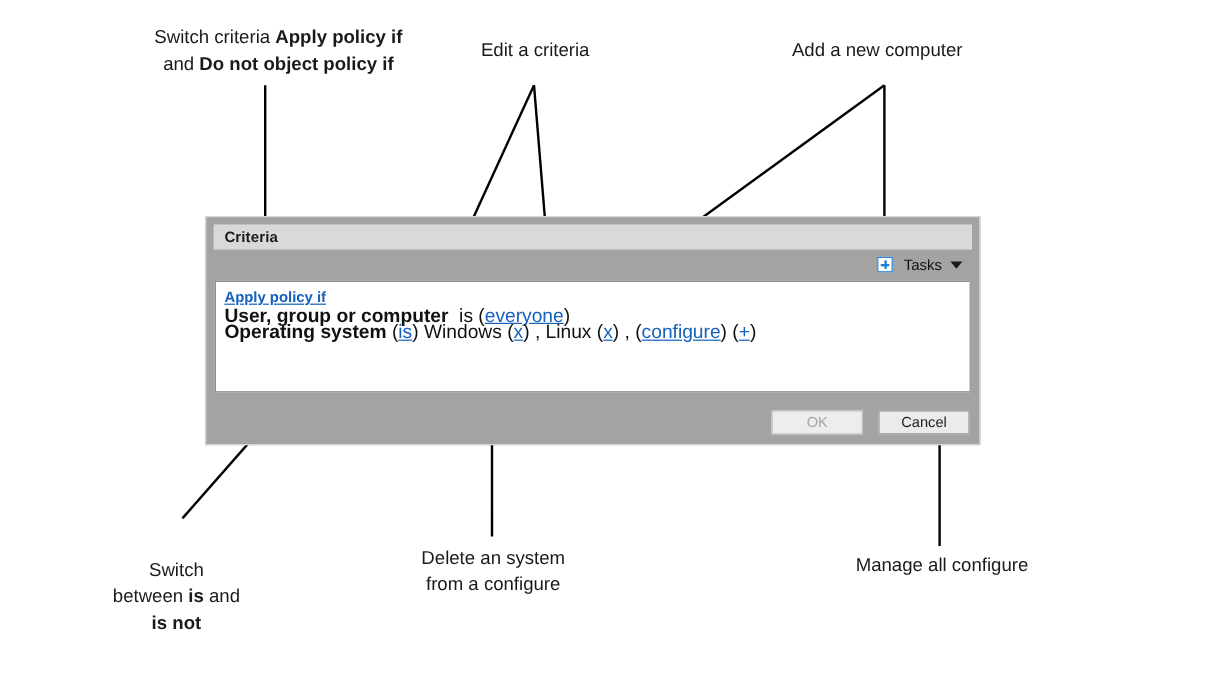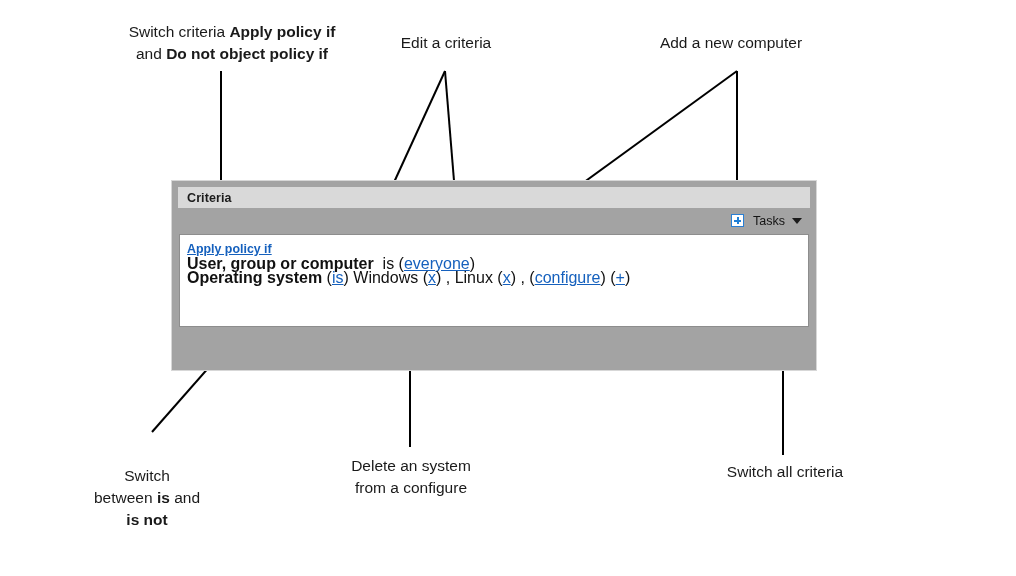--- a/index.html
+++ b/index.html
@@ -225,21 +225,21 @@
 <div class="annotation" id="ann-switch-apply"><span>Switch criteria </span><b>Apply policy if</b><br><span>and </span><b>Do not object policy if</b></div>
 
 <div class="annotation" id="ann-edit-criteria"><span>Edit a criteria</span></div>
 
 <div class="annotation" id="ann-add-criteria"><span>Add a new computer</span></div>
 
 <div class="annotation" id="ann-switch-is"><span>Switch</span><br><span>between </span><b>is</b><span> and</span><br><b>is not</b></div>
 
 <div class="annotation" id="ann-delete-object"><span>Delete an system</span><br><span>from a configure</span></div>
 
-<div class="annotation" id="ann-manage-all"><span>Switch all criteria</span></div>
+<div class="annotation" id="ann-manage-all"><span>Manage all configure</span></div>
 
 <div id="criteria-dialog">
 
   <div class="dialog-titlebar">
     <span class="dialog-title">Criteria</span>
   </div>
 
   <div class="dialog-toolbar">
     <div class="plus-button"></div>
     <div class="tasks-menu">
@@ -257,14 +257,18 @@
     <div class="criteria-line">
       <span class="lbl">User, group or computer</span><span class="plain">&nbsp; </span><span class="plain">is</span><span class="plain"> </span><span class="paren">(</span><a class="clink" href="#">everyone</a><span class="paren">)</span>
     </div>
 
     <div class="criteria-line">
       <span class="lbl">Operating system</span><span class="plain"> </span><span class="paren">(</span><a class="clink" href="#">is</a><span class="paren">)</span><span class="plain"> </span><span class="plain">Windows</span><span class="plain"> </span><span class="paren">(</span><a class="clink" href="#">x</a><span class="paren">)</span><span class="plain"> , </span><span class="plain">Linux</span><span class="plain"> </span><span class="paren">(</span><a class="clink" href="#">x</a><span class="paren">)</span><span class="plain"> , </span><span class="paren">(</span><a class="clink" href="#">configure</a><span class="paren">)</span><span class="plain"> </span><span class="paren">(</span><a class="clink" href="#">+</a><span class="paren">)</span>
     </div>
 
   </div>
 
+  <div class="dialog-footer">
+    <div class="dlg-btn disabled">OK</div>
+    <div class="dlg-btn">Cancel</div>
+  </div>
 
 </div>
 
 </body></html>

